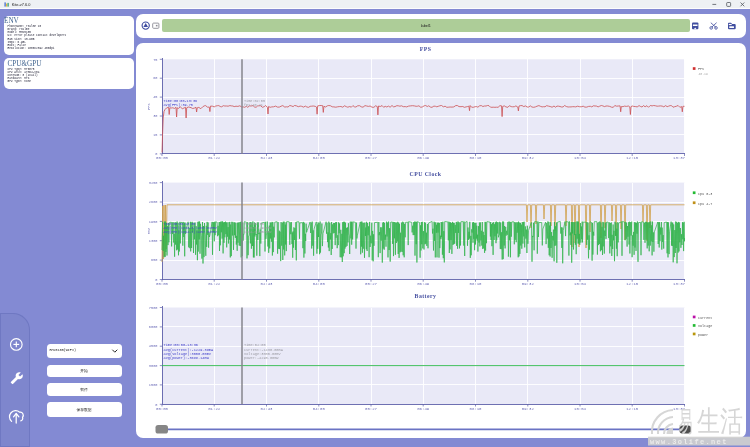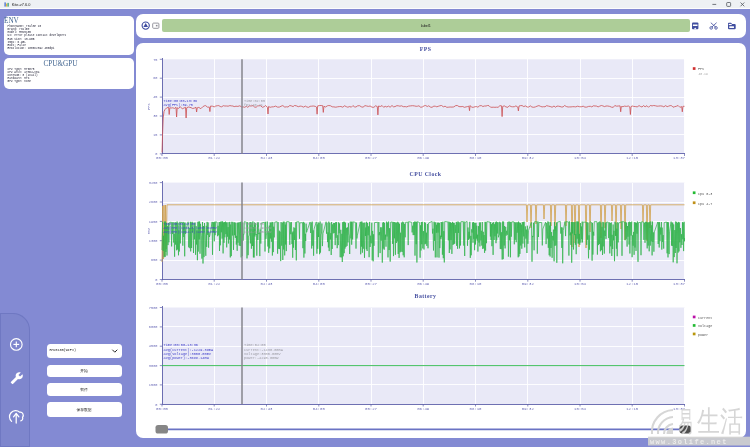--- a/index.html
+++ b/index.html
@@ -21,21 +21,21 @@
   <div class="card" style="left:4px;top:57.8px;width:129.5px;height:31px;border-radius:5px;"></div>
   <div class="abs" style="left:4px;top:16.5px;font-family:'Liberation Serif',serif;font-size:7.2px;color:#3f638f;">ENV</div>
   <div class="abs mono" style="left:7.5px;top:24.6px;font-size:2.8px;line-height:3.24px;color:#1c1c30;white-space:pre;">PhoneName: realme 15
 Brand: realme
 Model: RMX5105
 UI: error please contact developers
 Ram size: 15.9GB
 Imgs: 6.9GL
 Root: False
 Resolution: 1080x2392 480dpi</div>
-  <div class="abs" style="left:7.5px;top:59.8px;font-family:'Liberation Serif',serif;font-size:7.2px;color:#3f638f;margin-left:36px;">CPU&amp;GPU</div>
+  <div class="abs" style="left:7.5px;top:59.8px;font-family:'Liberation Serif',serif;font-size:7.2px;color:#3f638f;">CPU&amp;GPU</div>
   <div class="abs mono" style="left:7.5px;top:69.0px;font-size:2.8px;line-height:2.9px;color:#1c1c30;white-space:pre;">CPU Type: MT6878
 CPU Arch: arm64-v8a
 CoreNum: 8 (avail)
 Hardware: MTK
 GPU Type: none</div>
 
   <div class="card" style="left:46.5px;top:343.6px;width:75px;height:14.6px;border-radius:3.5px;"></div>
   <div class="abs mono" style="left:49.5px;top:348.2px;font-size:3.4px;color:#222;">RMX5105(WIFI)</div>
   <div class="card" style="left:46.5px;top:364.9px;width:75px;height:11.7px;border-radius:3.5px;"></div>
   <div class="abs" style="left:46.5px;top:368.0px;width:75px;text-align:center;font-size:3.8px;color:#111;">开始</div>

